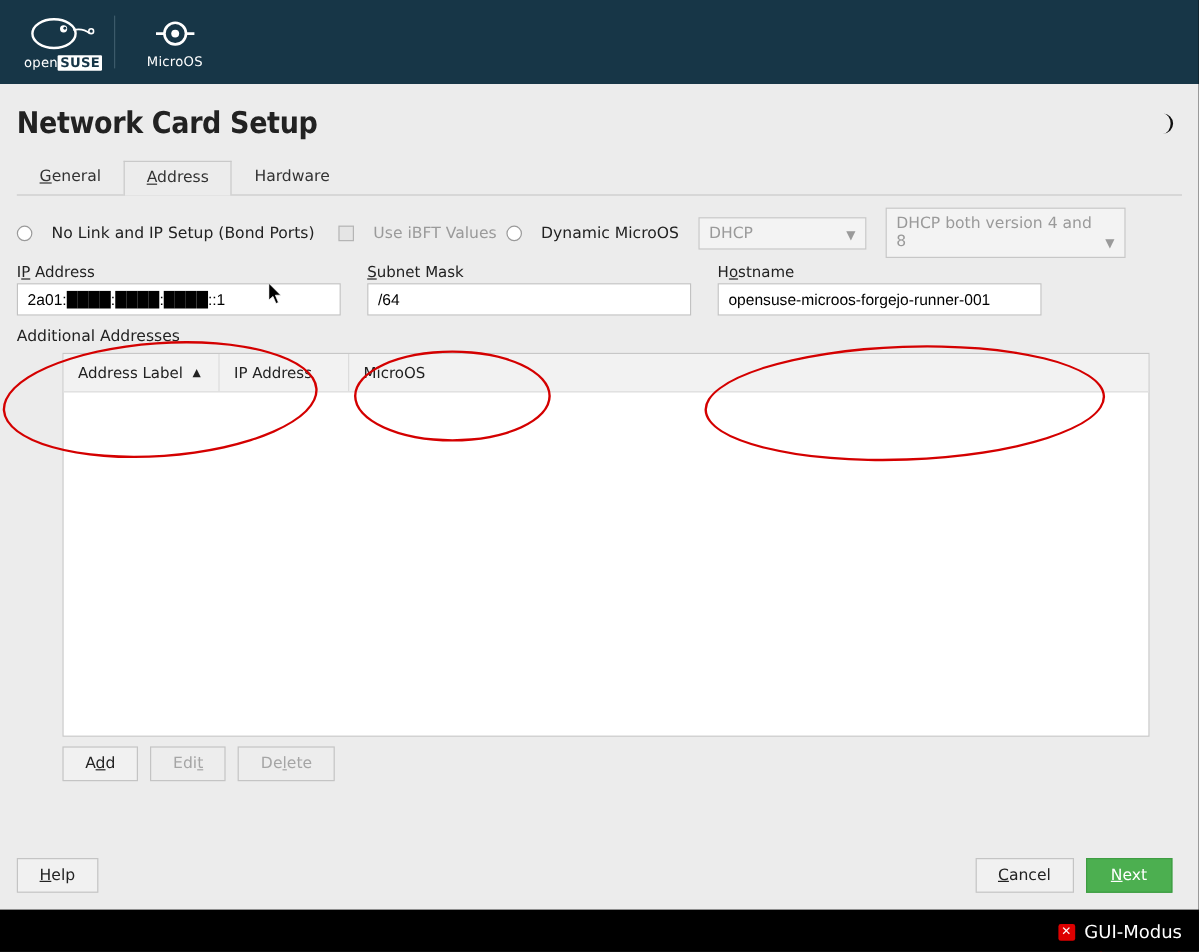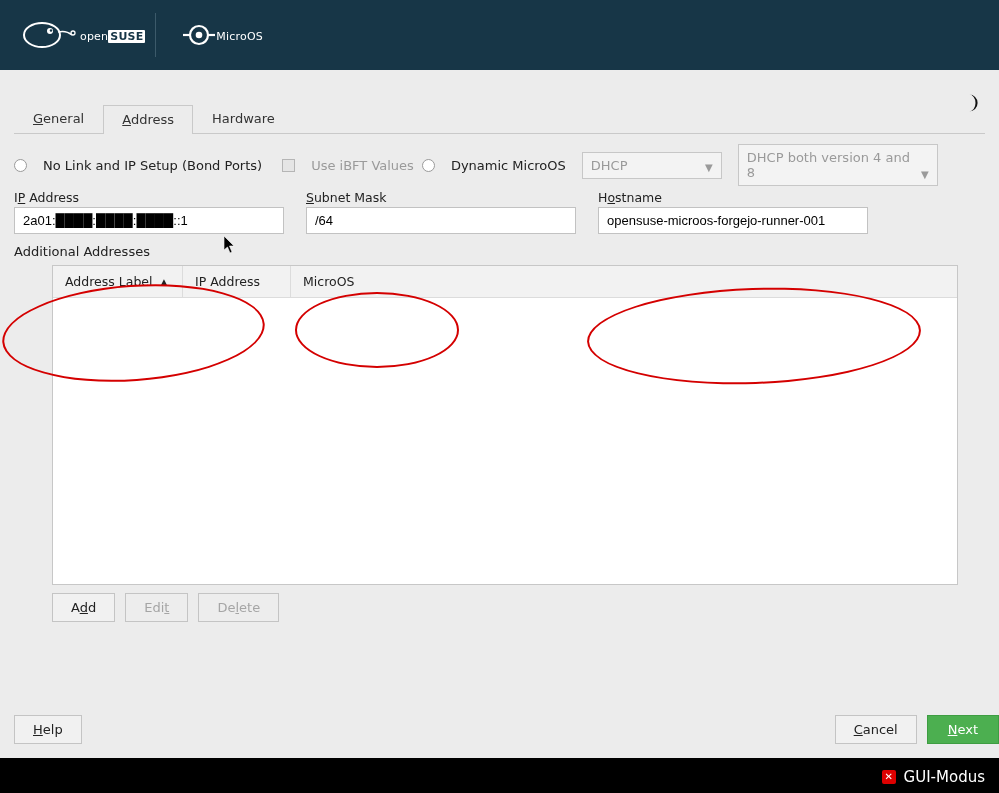--- a/index.html
+++ b/index.html
@@ -1,21 +1,21 @@
 <!DOCTYPE html>
 <html><head>
 <meta charset="utf-8">
 <style>
   * { box-sizing: border-box; margin: 0; padding: 0; }
   html, body { width: 999px; height: 793px; font-family: "DejaVu Sans", Arial, sans-serif; font-size: 13px; color: #222; background: #000; overflow: hidden; }
 
   
   .topbar { height: 70px; background: #173647; display: flex; align-items: center; padding: 0 20px; color: #fff; }
   .topbar .sep { width: 1px; height: 44px; background: #3c5a6a; margin: 0 26px 0 10px; }
-  .brand { display: flex; flex-direction: row; align-items: center; font-size: 11px; }
+  .brand { display: flex; flex-direction: column; align-items: center; font-size: 11px; }
   .brand svg { display: block; }
   .brand-label { margin-top: 2px; font-size: 11px; letter-spacing: .2px; }
 
   
   .content { background: #ececec; height: 688px; padding: 18px 14px 12px 14px; position: relative; }
   .page-title { font-size: 25px; font-weight: 700; font-family: "DejaVu Sans Condensed", "Arial Narrow", Arial, sans-serif; letter-spacing: -0.3px; }
   .moon { position: absolute; top: 24px; right: 20px; font-size: 18px; line-height: 1; }
   .moon svg { width: 14px; height: 18px; }
 
   
@@ -58,21 +58,21 @@
   .th2 { width: 108px; }
   .th3 { flex: 0 0 96px; }
   .sort { font-size: 9px; }
 
   .table-buttons { margin: 8px 0 0 38px; display: flex; gap: 10px; }
   .btn { border: 1px solid #c4c4c4; background: #f1f1f1; padding: 6px 18px; font-size: 13px; cursor: pointer; }
   .btn.disabled { color: #a5a5a5; background: #ededed; cursor: default; }
   .btn .u { text-decoration: underline; }
 
   
-  .footer { position: absolute; left: 14px; right: 0; bottom: 14px; display: flex; align-items: center; }
+  .footer { position: absolute; left: 14px; right: 22px; bottom: 14px; display: flex; align-items: center; }
   .footer .spacer { flex: 1; }
   .btn.primary { background: #4caf50; border-color: #3e9d42; color: #fff; padding: 6px 20px; }
 
   
   .ellipse { position: absolute; border: 2px solid #d40000; border-radius: 50%; pointer-events: none; }
   .ell1 { top: 215px; left: 2px;  width: 263px; height: 96px; transform: rotate(-4deg);}
   .ell2 { top: 222px; left: 295px; width: 164px; height: 76px; }
   .ell3 { top: 218px; left: 587px; width: 334px; height: 96px; transform: rotate(-2deg);}
   .ell4 { top: 708px; left: 916px; width: 68px;  height: 34px; }
 
@@ -102,20 +102,21 @@
       <circle cx="17" cy="15" r="9" fill="none" stroke="#fff" stroke-width="2.2"></circle>
       <circle cx="17" cy="15" r="3.3" fill="#fff"></circle>
       <line x1="1" y1="15" x2="8" y2="15" stroke="#fff" stroke-width="2.2"></line>
       <line x1="26" y1="15" x2="33" y2="15" stroke="#fff" stroke-width="2.2"></line>
     </svg>
     <span class="brand-label">MicroOS</span>
   </div>
 </div>
 
 <div class="content">
+  <div class="page-title">Network Card Setup</div>
   <div class="moon">
     <svg viewBox="0 0 20 24">
         <path d="M6 0 a12 12 0 0 1 0 24 a9 12 0 0 0 0 -24 z" fill="#111"></path>
       </svg>
   </div>
 
   <div class="tabs">
     <div class="tab"><span class="u">G</span><span>eneral</span></div>
     <div class="tab active"><span class="u">A</span><span>ddress</span></div>
     <div class="tab"><span>Hardware</span></div>

